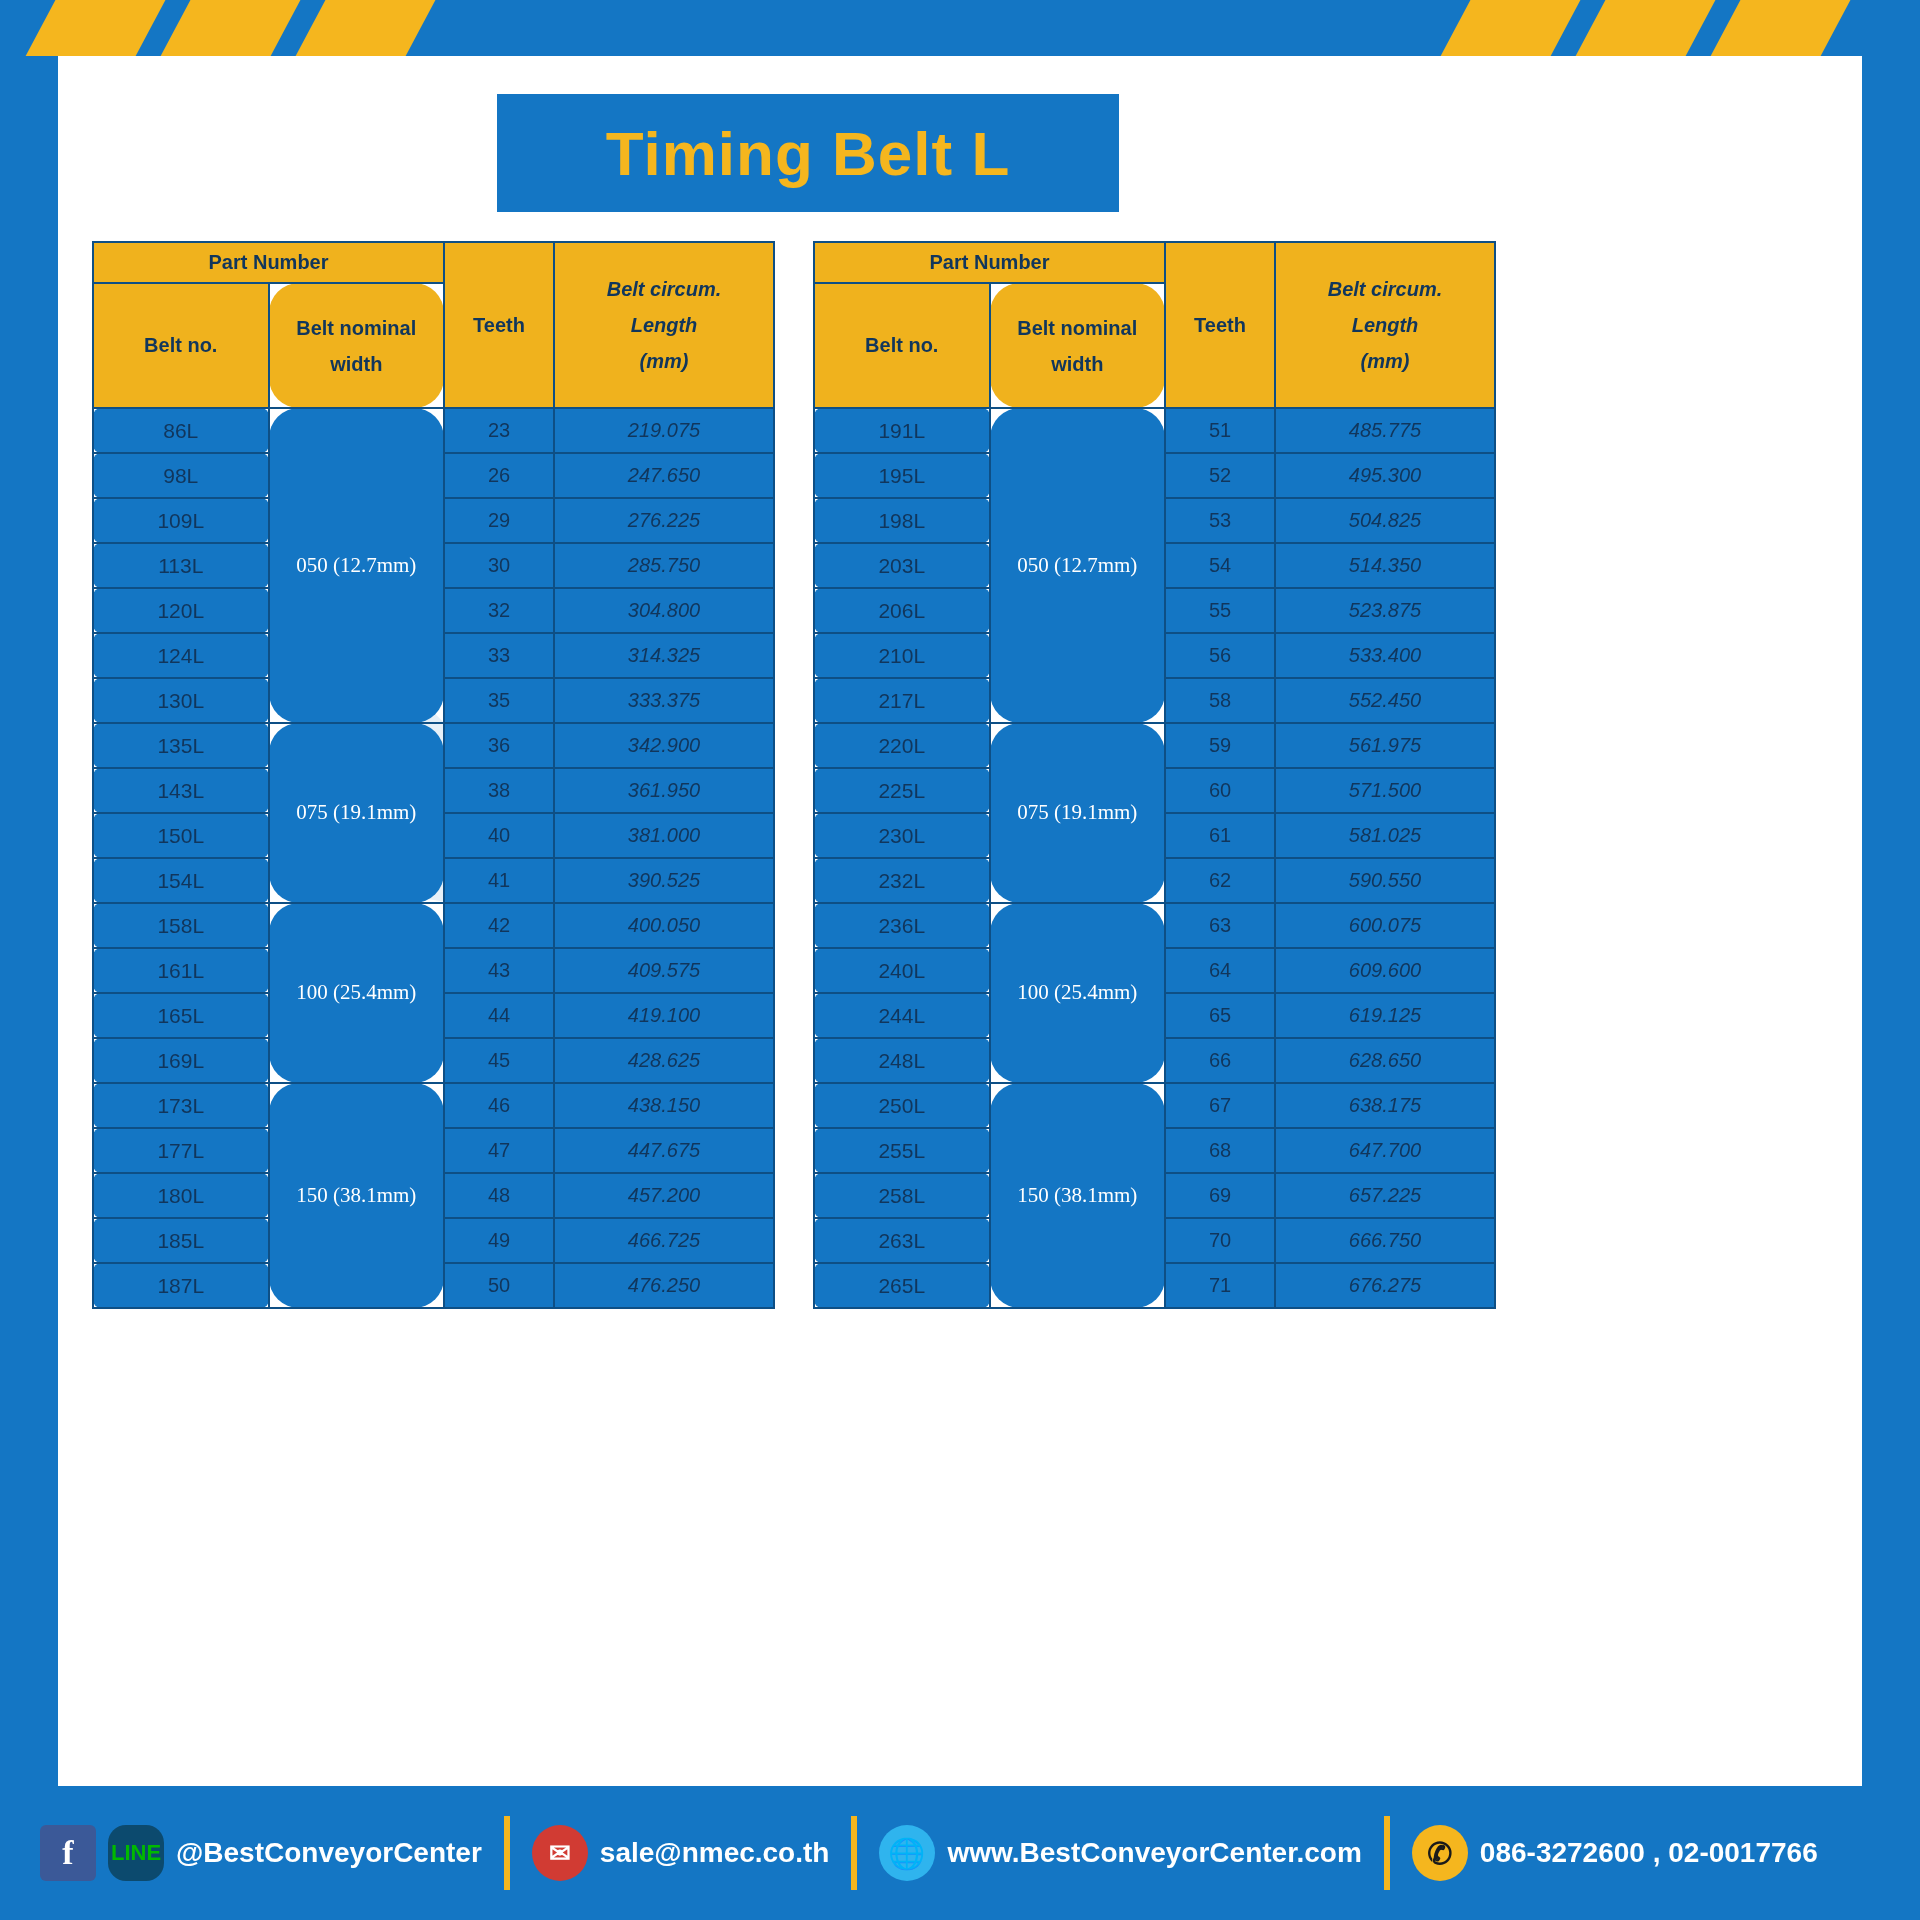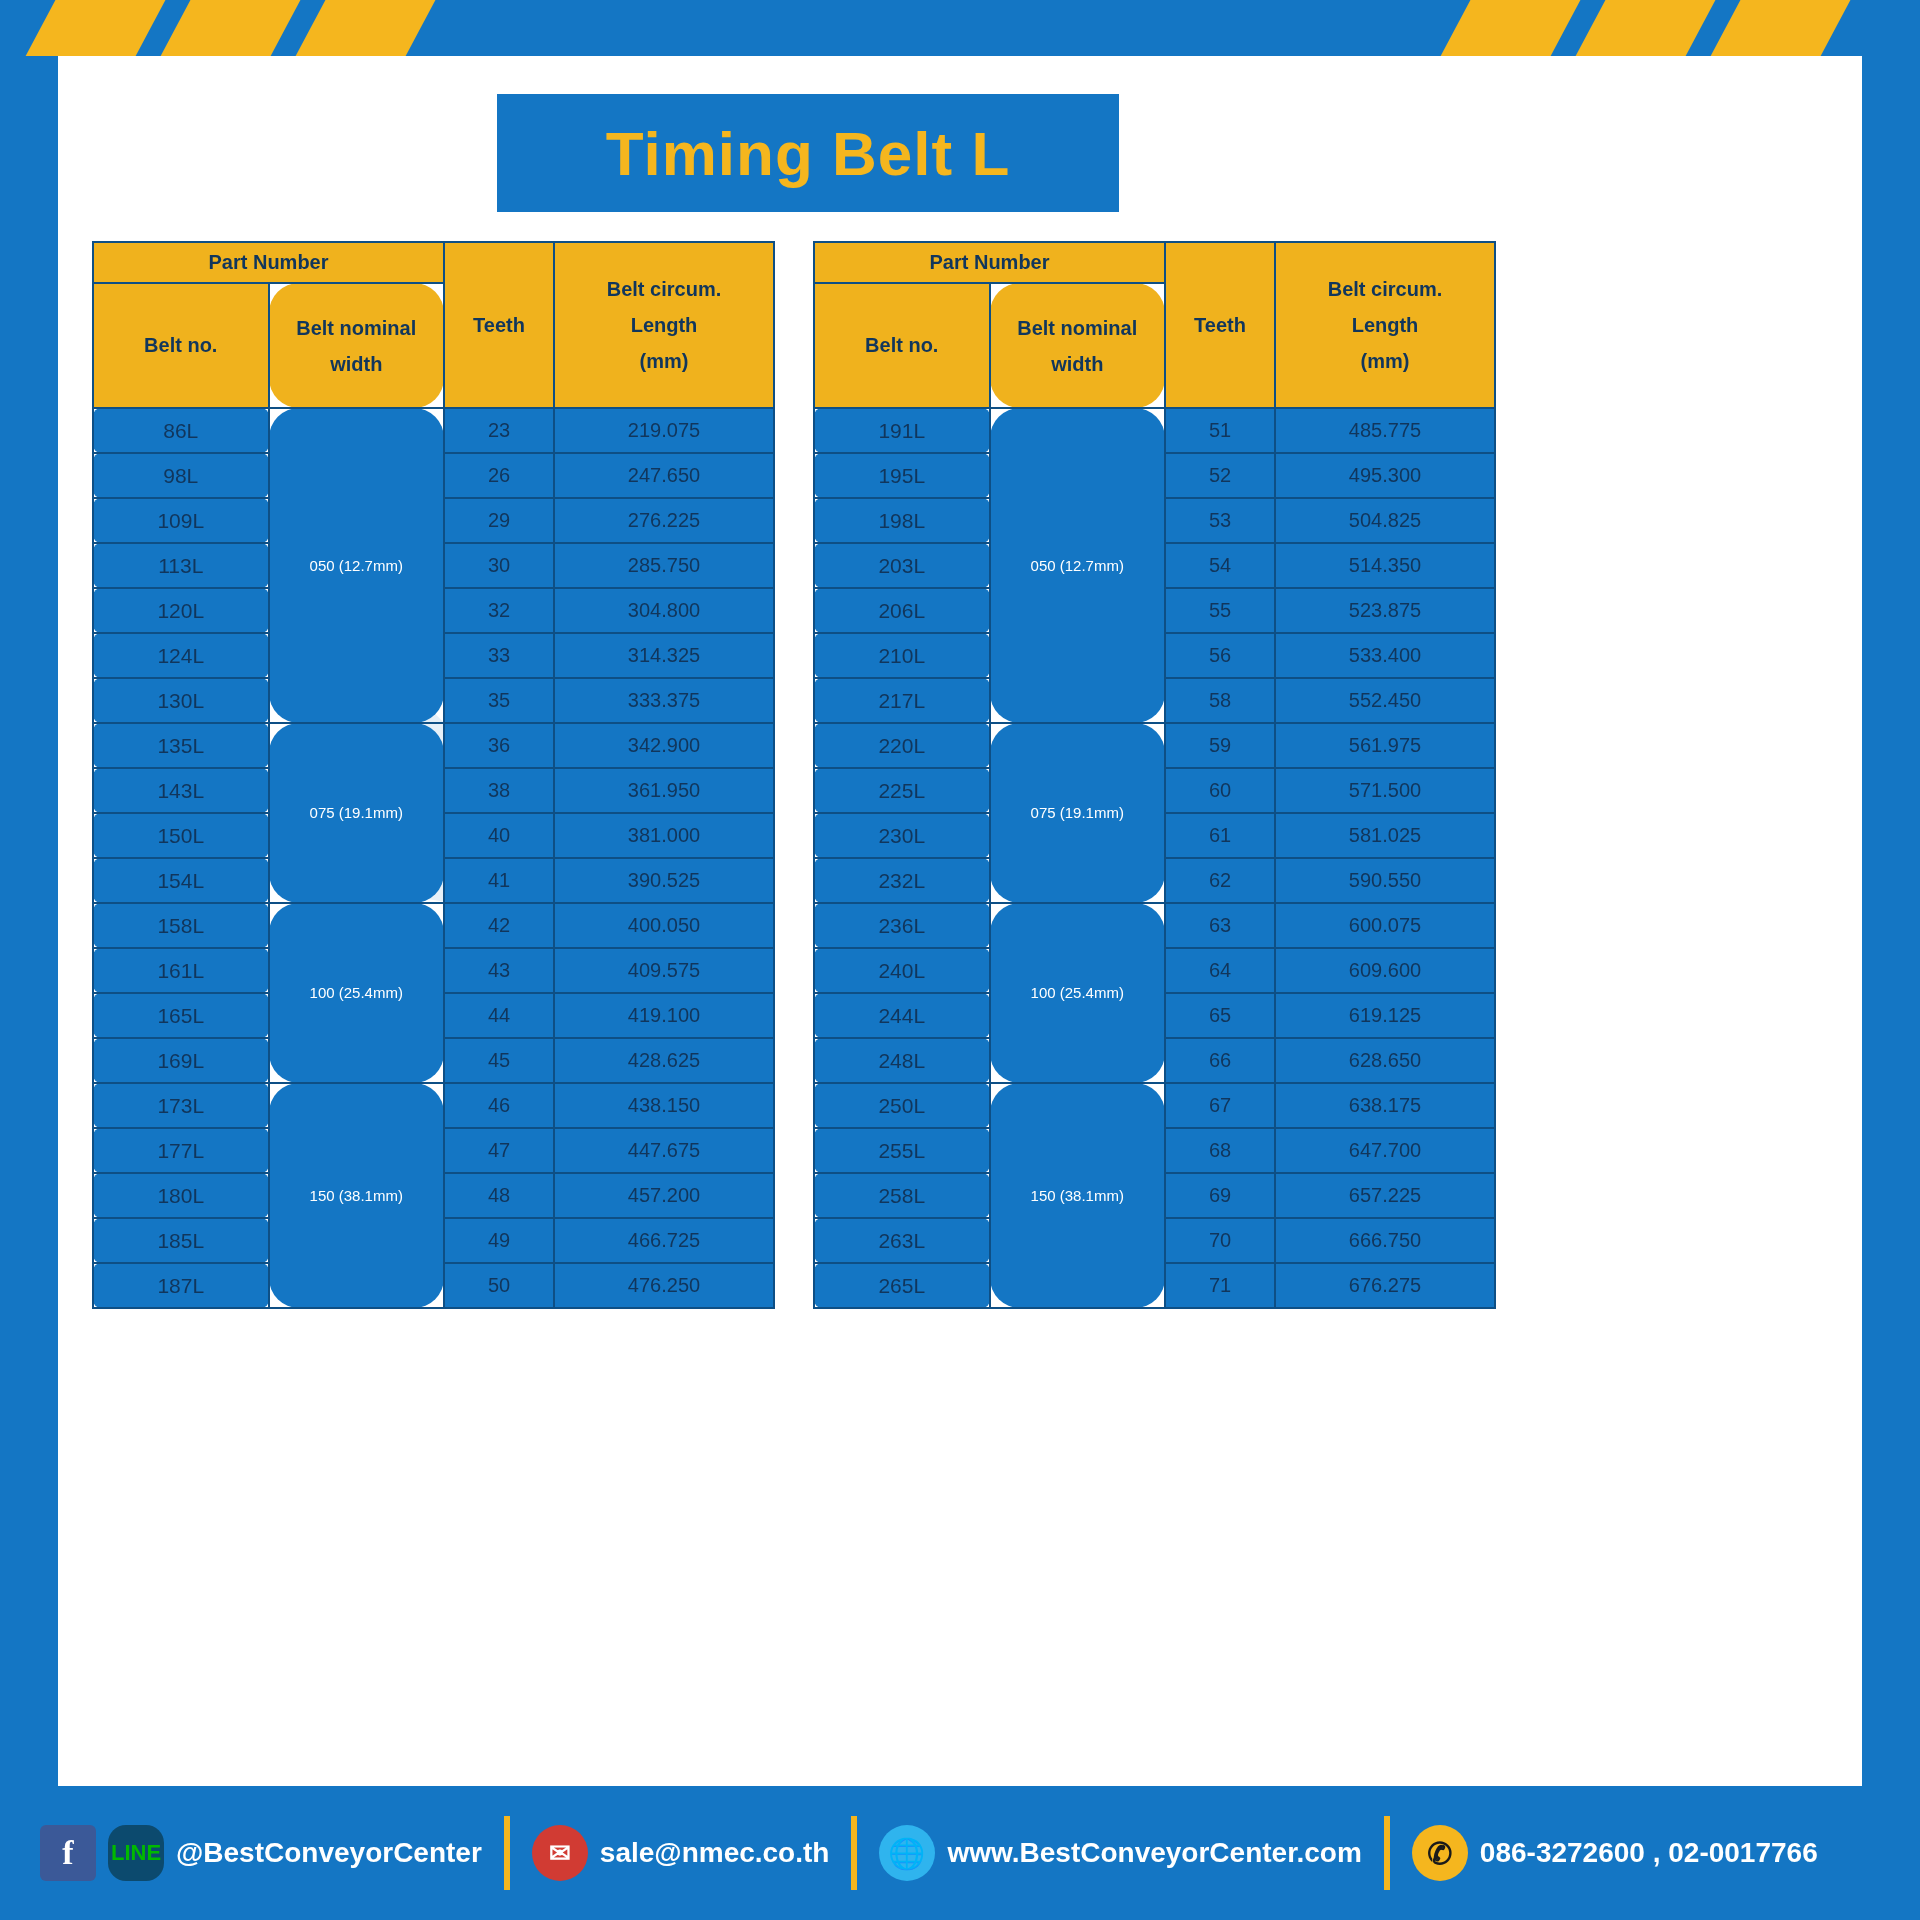--- a/index.html
+++ b/index.html
@@ -73,30 +73,31 @@
   thead th.two-line { line-height: 1.8; font-size: 20px; }
   tbody td {
     background: #1476c4;
     color: #ffffff;
     font-size: 20px;
     height: 45px;
     padding: 0;
   }
   tbody td.beltno { font-size: 21px; border-radius: 8px; }
   tbody td.width-cell {
-    font-size: 15px;
+    font-size: 21px;
     vertical-align: middle;
     color: #ffffff;
     background: #1476c4;
     line-height: 1.2;
+    font-family: Liberation Serif, serif;
   }
   .w-beltno { width: 155px; }
   .w-width  { width: 198px; border-radius: 30px; }
   .w-teeth  { width: 110px; }
-  .w-len    { width: 220px; }
+  .w-len    { width: 220px; font-style: italic; }
 
   
   .footer {
     position: absolute;
     left: 0; top: 1786px;
     width: 1920px; height: 134px;
     background: #1476c4;
     display: flex; align-items: center;
   }
   .footer-group {

